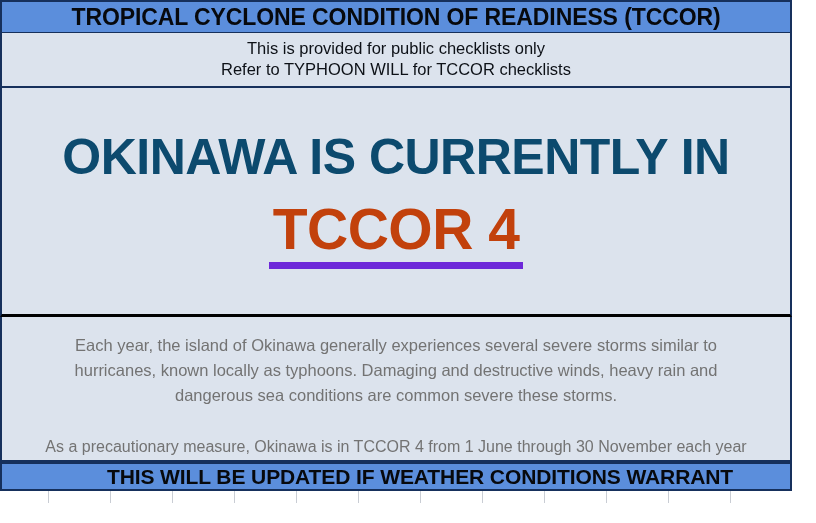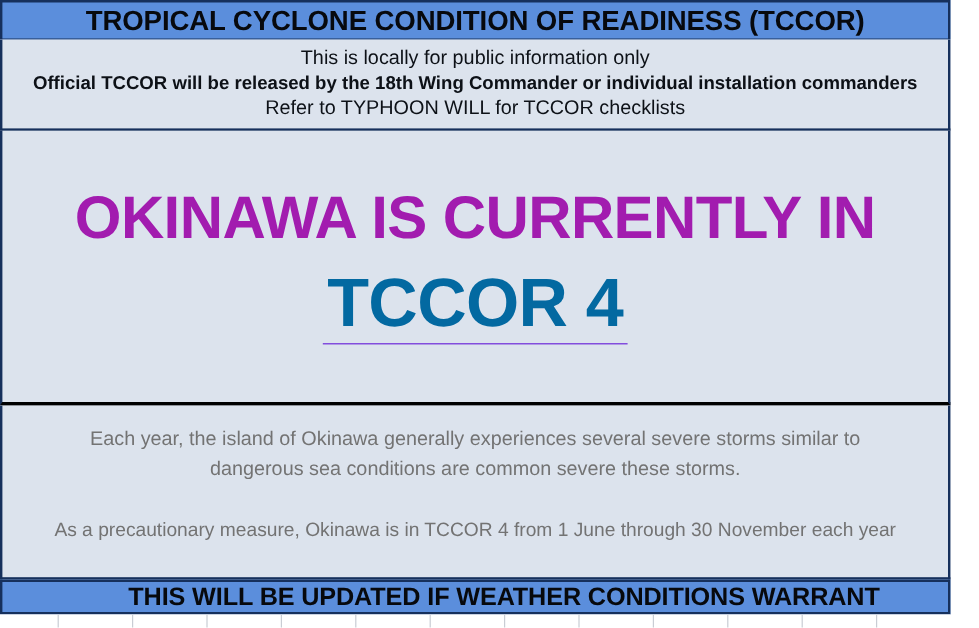--- a/index.html
+++ b/index.html
@@ -77,34 +77,34 @@
     border-bottom: 3px solid #000000;
     display: flex;
     flex-direction: column;
     align-items: center;
     justify-content: center;
     overflow: hidden;
   }
   .status-panel .status-line-1 {
     font-size: 50px;
     font-weight: bold;
-    color: #a21caf;
+    color: #0c4a6e;
     line-height: 1.06;
     white-space: nowrap;
     letter-spacing: -0.5px;
     margin-top: 22px;
   }
   .status-panel .status-line-2 {
     font-size: 57px;
     font-weight: bold;
-    color: #0369a1;
+    color: #c2410c;
     line-height: 1.05;
     white-space: nowrap;
     letter-spacing: -0.5px;
-    border-bottom: 1px solid #6d28d9;
+    border-bottom: 7px solid #6d28d9;
     padding: 0 4px 2px 4px;
     margin-top: 16px;
     margin-bottom: 24px;
   }
 
   
   .desc-panel {
     box-sizing: border-box;
     height: 145px;
     background: #dce3ed;
@@ -165,32 +165,32 @@
 </head>
 <body>
 
 <div class="board">
 
   <div class="title-band">
     <div class="title-text">TROPICAL CYCLONE CONDITION OF READINESS (TCCOR)</div>
   </div>
 
   <div class="subhead">
-    <div class="line">This is locally for public information only</div>
-    <div class="line bold">Official TCCOR will be released by the 18th Wing Commander or individual installation commanders</div>
+    <div class="line">This is provided for public checklists only</div>
     <div class="line">Refer to TYPHOON WILL for TCCOR checklists</div>
   </div>
 
   <div class="status-panel">
     <div class="status-line-1">OKINAWA IS CURRENTLY IN</div>
     <div class="status-line-2">TCCOR 4</div>
   </div>
 
   <div class="desc-panel">
     <div class="para">Each year, the island of Okinawa generally experiences several severe storms similar to</div>
+    <div class="para">hurricanes, known locally as typhoons.  Damaging and destructive winds, heavy rain and</div>
     <div class="para">dangerous sea conditions are common severe these storms.</div>
     <div class="para spaced">As a precautionary measure, Okinawa is in TCCOR 4 from 1 June through 30 November each year</div>
   </div>
 
   <div class="footer-band">
     <div class="footer-text">THIS WILL BE UPDATED IF WEATHER CONDITIONS WARRANT</div>
   </div>
 
   <div class="gridline-strip">
       <div class="tick" style="left: 48px;"></div>

